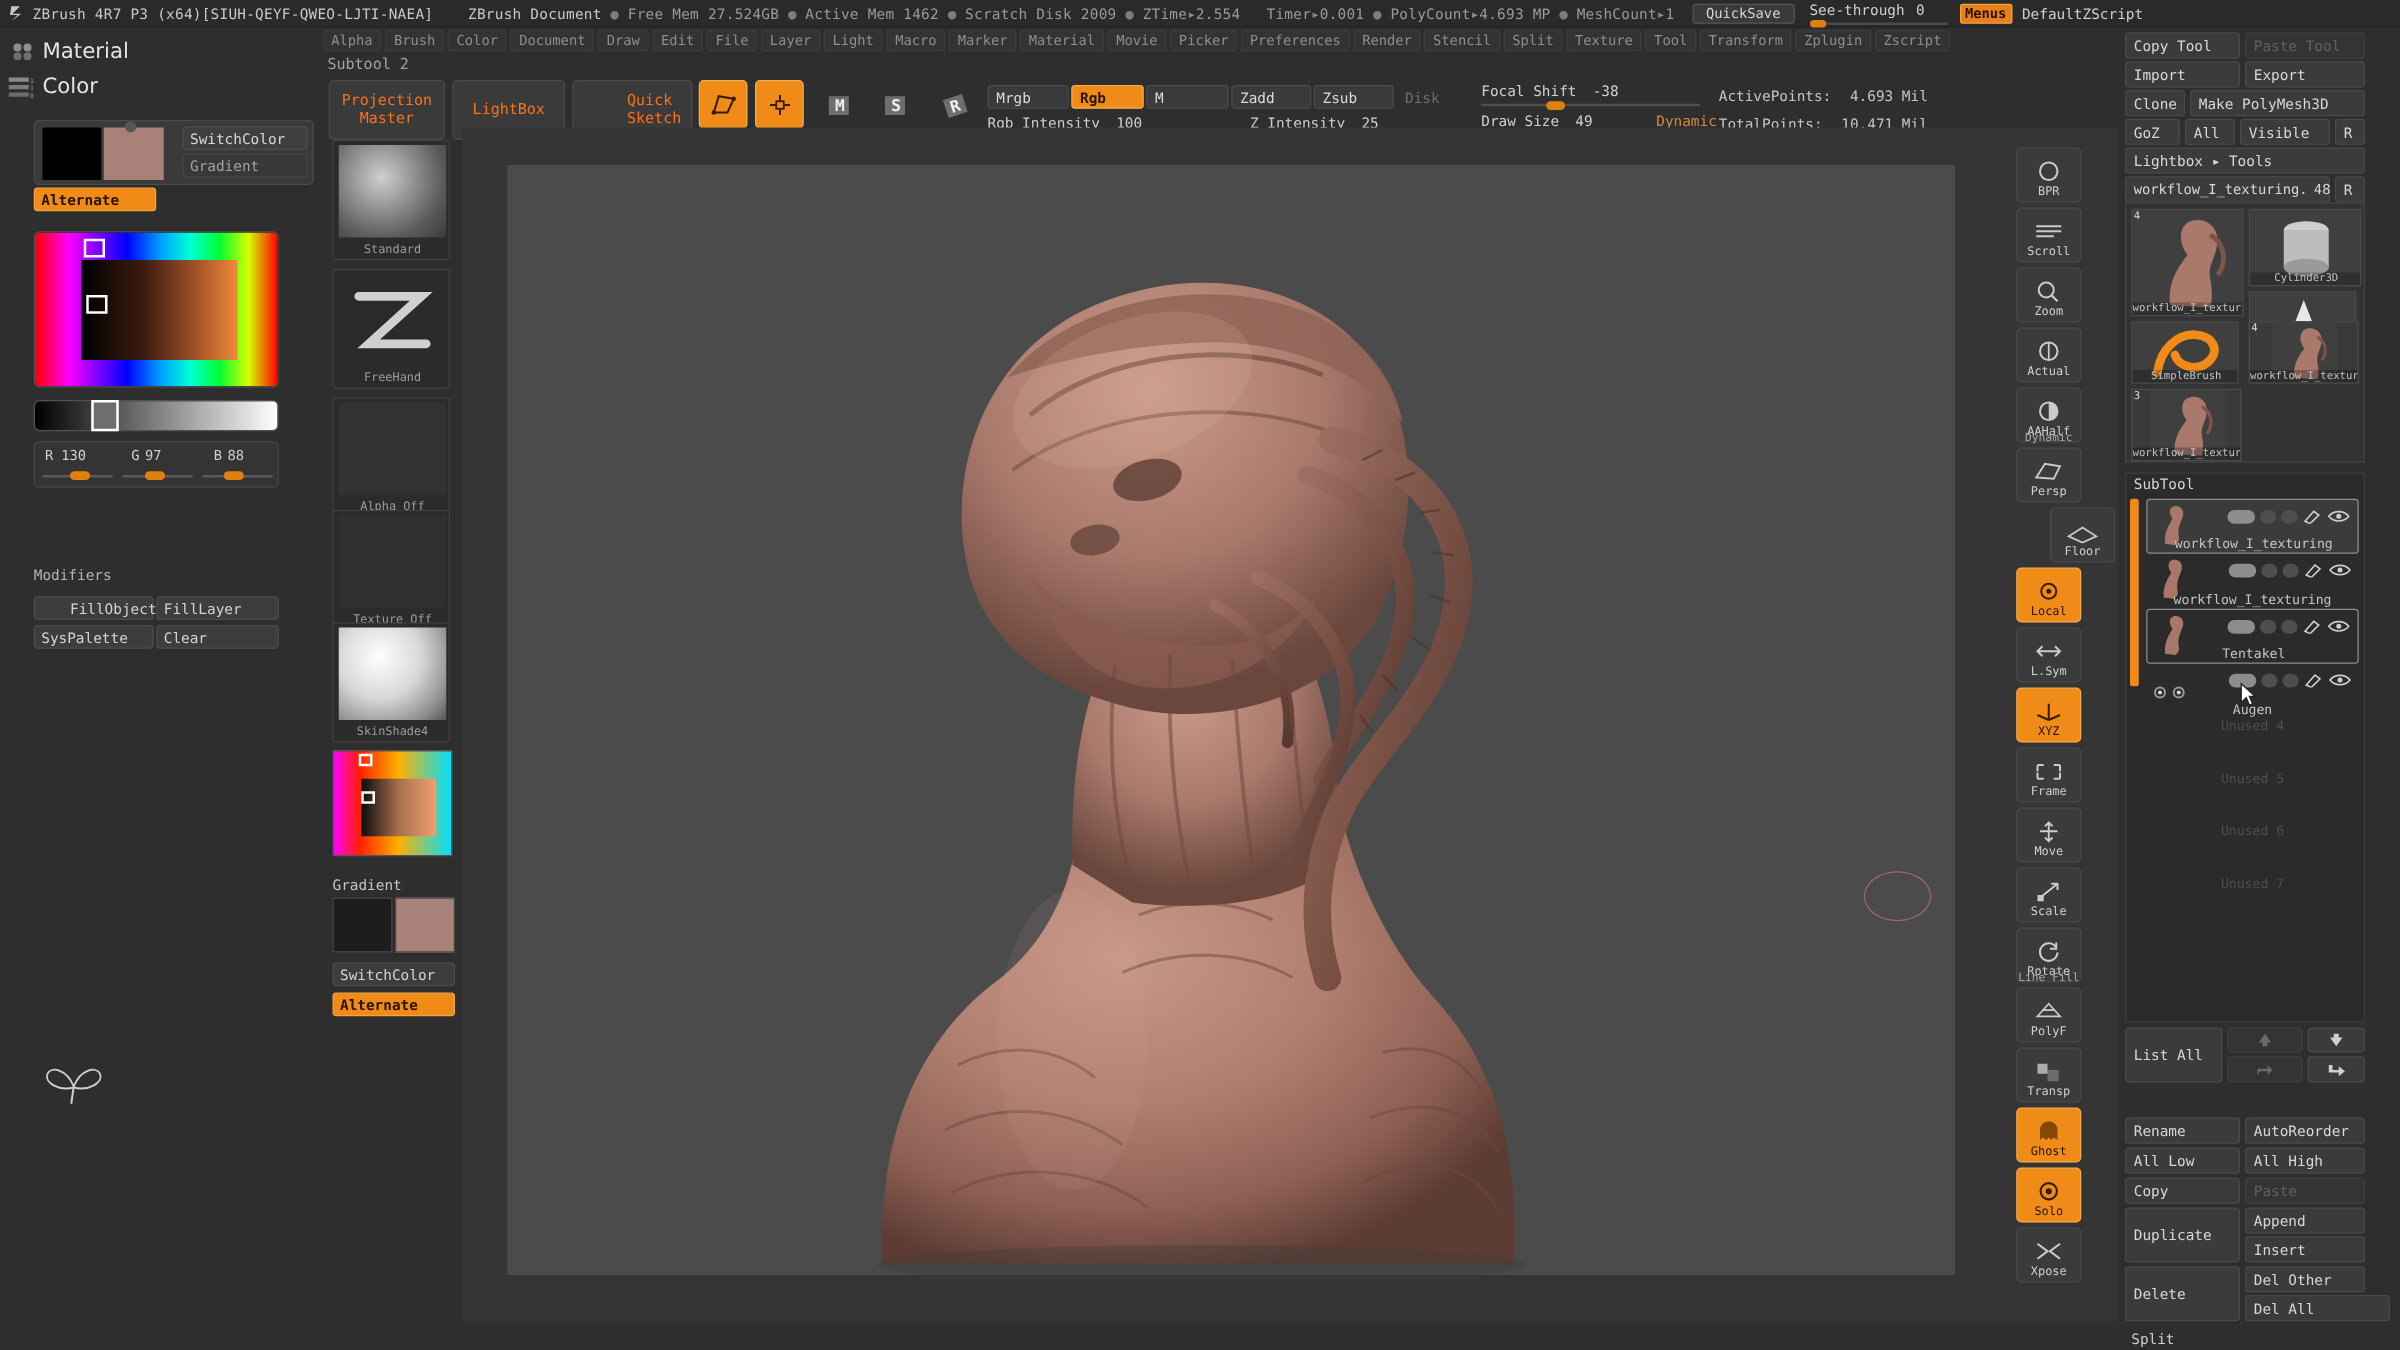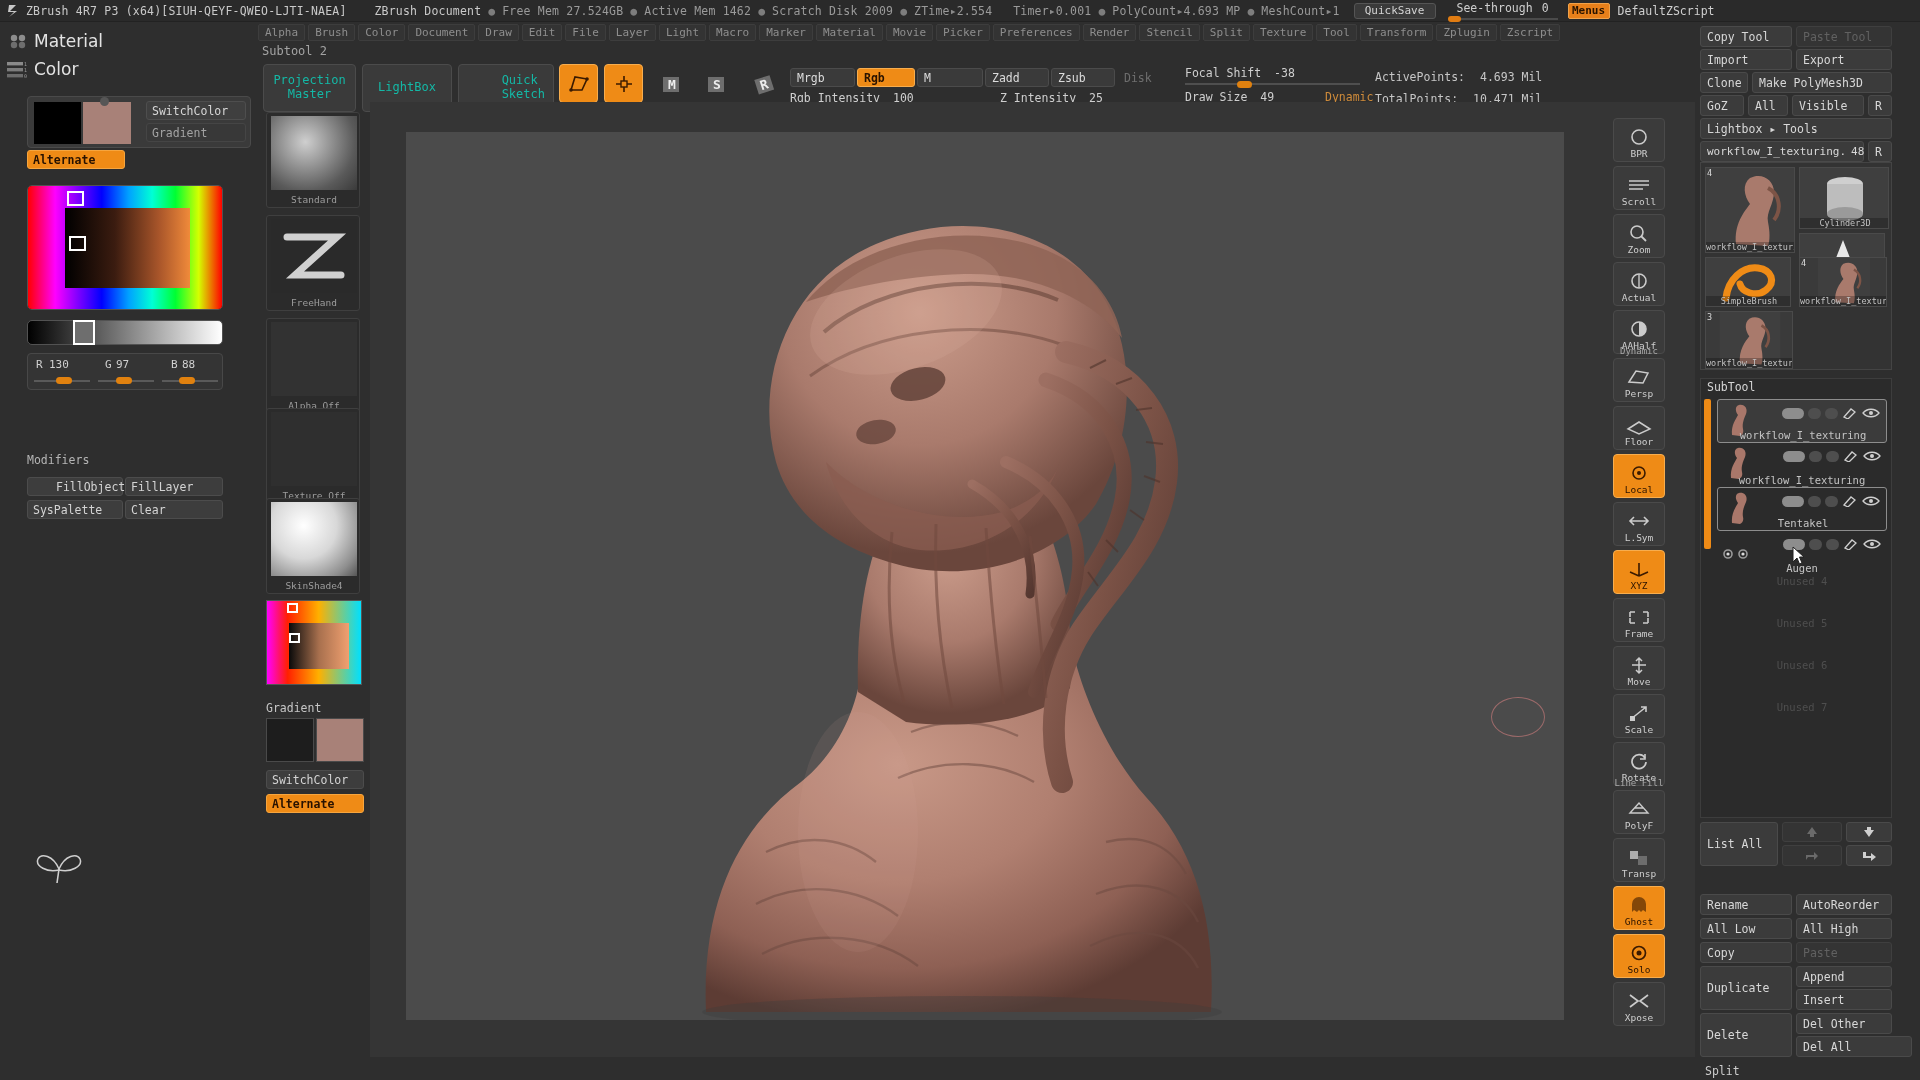--- a/index.html
+++ b/index.html
@@ -14,21 +14,21 @@
   .zlogo{ width:26px; height:22px; display:flex; align-items:center; justify-content:center;}
   .zlogo svg{ display:block; }
   .tb-text{ white-space:nowrap; letter-spacing:.2px; }
   .tb-sep{ color:#7d7d7d; padding:0 7px; }
   .tb-dim{ color:#9a9a9a; }
   .arrowglyph{ color:#8a8a8a; }
   .quicksave{ margin-left:14px; width:82px; height:16px; background:#3a3a3a;
       border:1px solid #555; border-radius:3px; font-size:11px; color:#d4d4d4;
       display:flex; align-items:center; justify-content:center; }
   .seethrough-wrap{ margin-left:12px; position:relative; width:110px; height:20px;}
-  .seethrough-lbl{ font-size:11.5px; color:#cfcfcf; display:flex; gap:9px; justify-content:center;}
+  .seethrough-lbl{ font-size:11.5px; color:#cfcfcf; display:flex; gap:9px; justify-content:flex-start;}
   .st-track{ position:absolute; left:0; bottom:1px; width:110px; height:2px; background:#4a4a4a;}
   .st-knob{ position:absolute; left:0px; bottom:-1px; width:13px; height:6px; border-radius:3px; background:#e07c12;}
   .menus-btn{ margin-left:10px; width:42px; height:16px; background:#e8801a;
       border:1px solid #f0a24a; border-radius:2px; color:#2a1400; font-size:11px;
       display:flex; align-items:center; justify-content:center; font-weight:bold;}
   .defscript{ margin-left:8px; font-size:11.5px; color:#cfcfcf; }
 
   
   .menubar{ position:absolute; left:258px; top:22px; width:1430px; height:20px;
             display:flex; align-items:center; gap:3px; }
@@ -86,21 +86,21 @@
   .btn-l{ position:absolute; height:19px; background:#3d3d3d; border:1px solid #4c4c4c;
       border-radius:3px; font-size:11.5px; color:#d4d4d4; display:flex; align-items:center;
       padding-left:5px; }
   .modifiers{ position:absolute; left:27px; top:431px; font-size:11.5px; color:#b5b5b5;}
 
   .logo-butterfly{ position:absolute; left:35px; top:825px; width:48px; height:40px; }
 
   
   .subtool-lbl{ position:absolute; left:262px; top:44px; font-size:12px; color:#a3a3a3;}
   .tbtn{ position:absolute; background:#3a3a3a; border:1px solid #4b4b4b; border-radius:4px;
-      font-size:12px; color:#14b8a6; display:flex; align-items:center; justify-content:center;
+      font-size:12px; color:#f97316; display:flex; align-items:center; justify-content:center;
       text-align:center; line-height:1.15;}
   .tbtn.on{ background:#ef8b16; border-color:#f7ad4e; color:#2a1300;}
 
   .modebtn{ position:absolute; width:56px; height:19px; background:#3a3a3a;
      border:1px solid #4b4b4b; border-radius:3px; font-size:11.5px; color:#dcdcdc;
      display:flex; align-items:center; padding-left:6px;}
   .modebtn.on{ background:#ef8b16; border-color:#f7ad4e; color:#2a1300; font-weight:bold;}
   .modebtn.off{ color:#6e6e6e; }
 
   .sldr{ position:absolute; font-size:11.5px; color:#cfcfcf; }
@@ -595,21 +595,21 @@
           </svg></div>
         <span>AAHalf</span>
       </div>
       <div style="position: absolute; left: 0px; top: 228px; width: 52px; text-align: center; font-size: 9px; color: rgb(169, 169, 169);">Dynamic</div>
       <div class="sbtn" style="top: 240px;">
         <div style="width: 26px; height: 20px; margin-bottom: 1px; color: rgb(203, 203, 203);"><svg width="26" height="20" viewBox="0 0 26 20">
             <path d="M3 15 L10 4 L22 6 L17 16 Z" fill="none" stroke="currentColor" stroke-width="1.5"></path>
           </svg></div>
         <span>Persp</span>
       </div>
-      <div class="sbtn" style="top: 288px;">
+      <div class="sbtn" style="top: 288px; margin-left: 27px;">
         <div style="width: 26px; height: 20px; margin-bottom: 1px; color: rgb(203, 203, 203);"><svg width="26" height="20" viewBox="0 0 26 20">
             <path d="M2 14 L13 7 L24 14 L13 19 Z" fill="none" stroke="currentColor" stroke-width="1.5"></path>
           </svg></div>
         <span>Floor</span>
       </div>
       <div class="sbtn on" style="top: 336px;">
         <div style="width: 26px; height: 20px; margin-bottom: 1px; color: rgb(58, 26, 0);"><svg width="26" height="20" viewBox="0 0 26 20">
             <circle cx="13" cy="10" r="6" fill="none" stroke="currentColor" stroke-width="1.6"></circle>
             <circle cx="13" cy="10" r="2" fill="currentColor"></circle>
           </svg></div>

